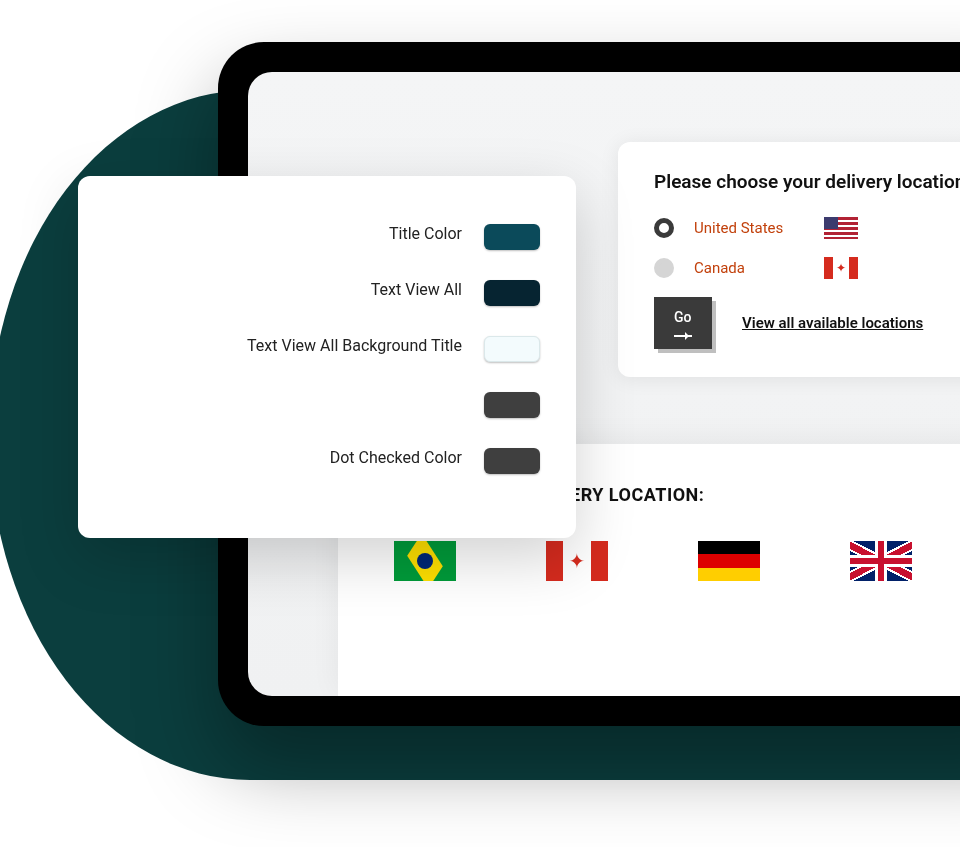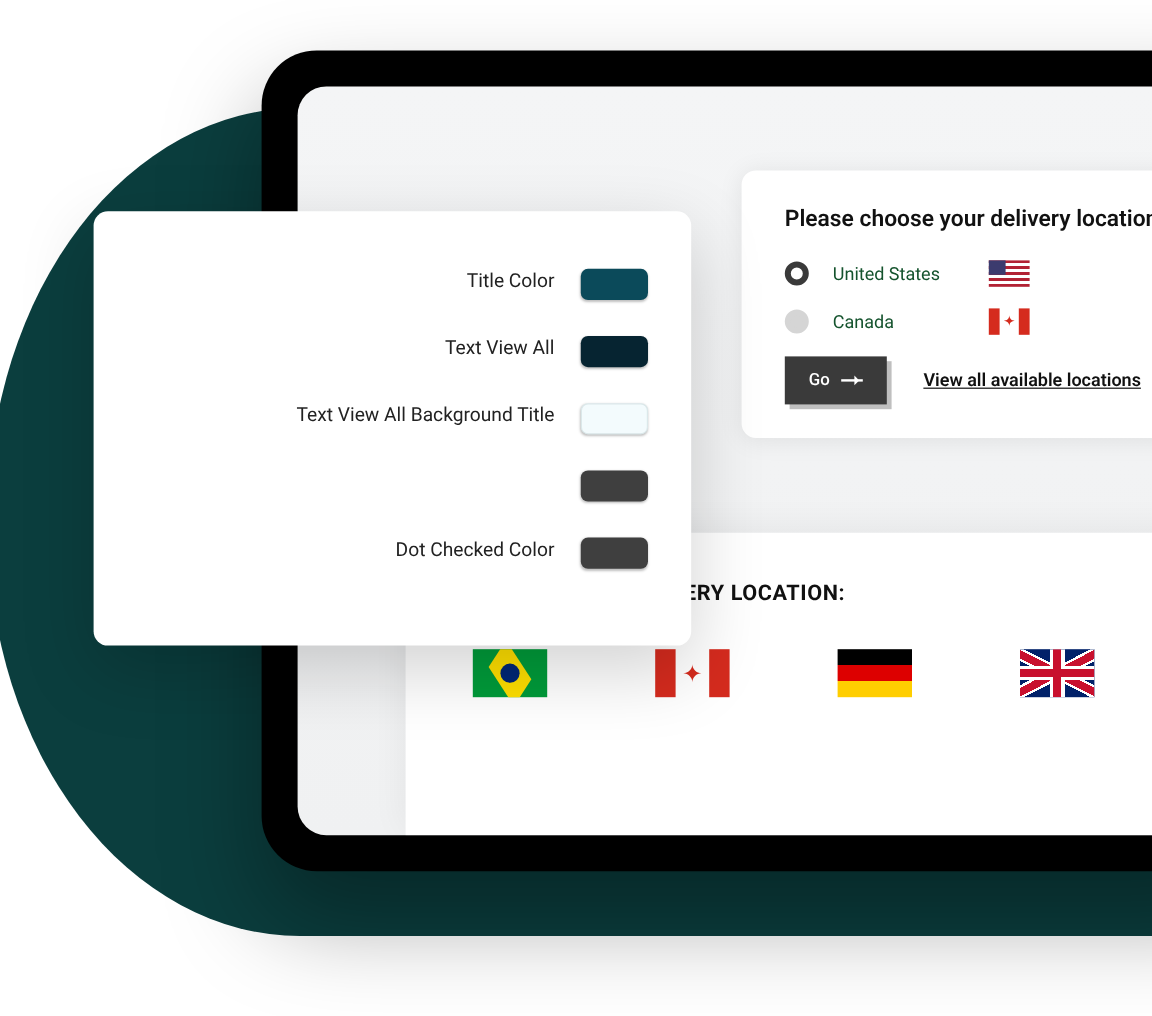--- a/index.html
+++ b/index.html
@@ -70,31 +70,32 @@
     gap: 20px;
     margin-bottom: 18px;
   }
   .radio {
     width: 20px; height: 20px;
     border-radius: 50%;
     border: 5px solid #3a3a3a;
     flex: 0 0 auto;
   }
   .radio.off { border: 5px solid #d5d5d5; background: #d5d5d5; }
-  .loc-label { width: 110px; font-size: 15px; color: #14532d; }
+  .loc-label { width: 110px; font-size: 15px; color: #c2410c; }
   .flag-slot { width: 36px; display:flex; align-items:center; }
   .actions {
     display:flex; align-items:center; gap:30px; margin-top:18px;
   }
   .go-btn {
     background:#3a3a3a; color:#fff; padding:12px 20px;
     font-size:14px; font-weight:500;
-    display:flex; align-items:center; gap:10px;
+    display:flex; align-items:flex-start; gap:10px;
     box-shadow: 4px 4px 0 rgba(0,0,0,.25);
     cursor:pointer;
+    flex-direction:column;
   }
   .arrow-right {
     width:18px; height:2px; background:#fff; position:relative;
   }
   .arrow-right::after {
     content:""; position:absolute; right:-1px; top:-3px;
     border:4px solid transparent; border-left-color:#fff;
   }
   .view-all {
     font-size:15px; color:#111; text-decoration:underline; font-weight:600; cursor:pointer;text-align:right;

